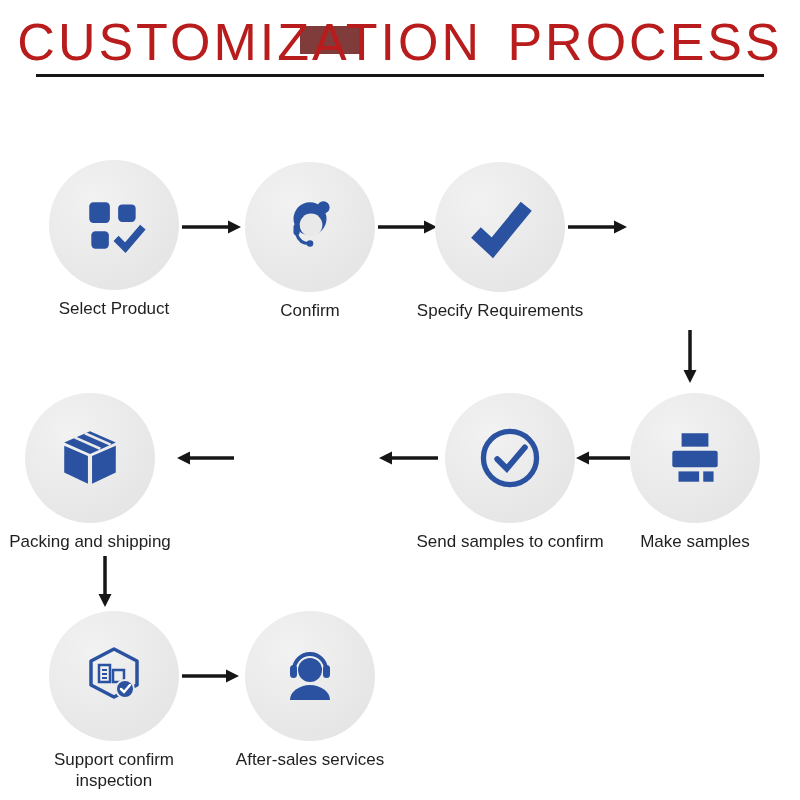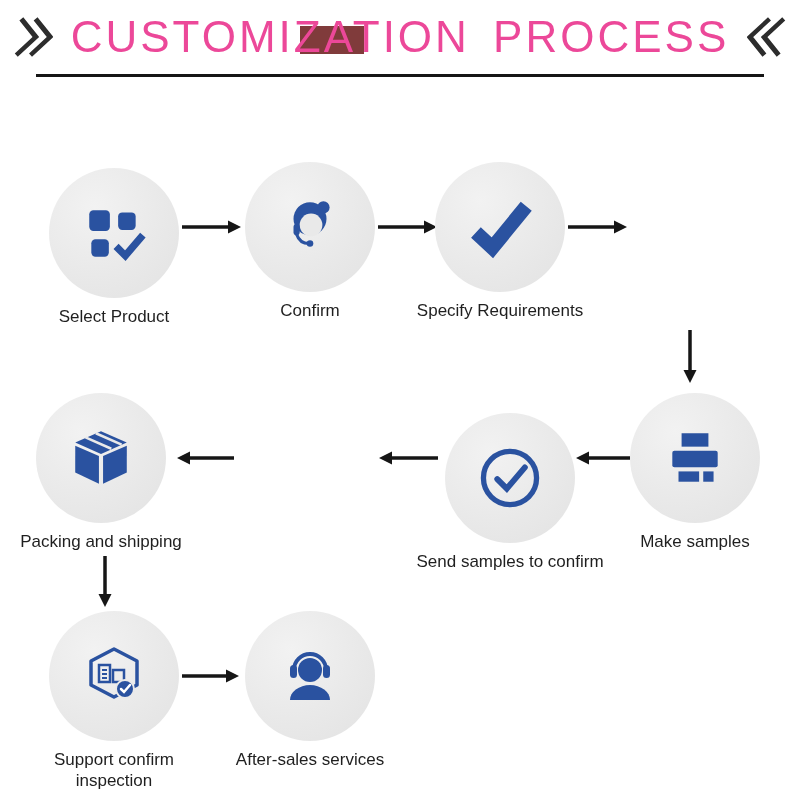--- a/index.html
+++ b/index.html
@@ -12,21 +12,21 @@
   }
   .stage { position:absolute; inset:0; }
 
   
   .title-row {
     position:absolute; top:12px; left:0; width:100%;
     display:flex; justify-content:center; align-items:center; gap:18px;
     z-index:2;
   }
   .title-text {
-    font-size:44px; font-weight:500; color:#ec4899;
+    font-size:52px; font-weight:500; color:#b91c1c;
     letter-spacing:3px; word-spacing:8px; white-space:nowrap;
     position:relative; z-index:2;
   }
   .chevron-svg { transform:skewX(-8deg); }
   .title-artifact {
     position:absolute; left:300px; top:26px; width:64px; height:28px;
     background:#6e2020; opacity:0.88; z-index:1;
   }
   .title-rule {
     position:absolute; top:74px; left:36px; width:728px; height:3px;
@@ -63,21 +63,21 @@
       <path d="M19 4 L37 23 L19 42" fill="none" stroke="#2d2d2d" stroke-width="5"></path>
     </svg>
     <div class="title-text">CUSTOMIZATION PROCESS</div>
     <svg class="chevron-svg" width="38" height="44" viewBox="0 0 40 46">
       <path d="M36 4 L18 23 L36 42" fill="none" stroke="#2d2d2d" stroke-width="5"></path>
       <path d="M21 4 L3 23 L21 42" fill="none" stroke="#2d2d2d" stroke-width="5"></path>
     </svg>
   </div>
   <div class="title-rule"></div>
 
-  <div class="step" style="left:49px; top:168px;">
+  <div class="step" style="left:49px; top:160px;">
     <div class="circle">
       <svg class="icon-svg" width="66" height="66" viewBox="0 0 64 64">
         <rect x="8" y="10" width="20" height="20" rx="4" fill="#2a52a0"></rect>
         <rect x="36" y="12" width="17" height="17" rx="4" fill="#2a52a0"></rect>
         <rect x="10" y="38" width="17" height="17" rx="4" fill="#2a52a0"></rect>
         <path d="M34 45 l9 9 l17 -20" fill="none" stroke="#2a52a0" stroke-width="7"></path>
       </svg>
     </div>
     <div class="step-label">Select Product</div>
   </div>
@@ -146,21 +146,21 @@
     <div class="step-label">Make samples</div>
   </div>
 
   <div class="arrow" style="left:576px; top:450px;">
     <svg width="54" height="16" viewBox="0 0 54 16">
       <line x1="13" y1="8" x2="54" y2="8" stroke="#161616" stroke-width="3.5"></line>
       <polygon points="13,1.5 0,8 13,14.5" fill="#161616"></polygon>
     </svg>
   </div>
 
-  <div class="step" style="left:445px; top:413px;">
+  <div class="step" style="left:445px; top:393px;">
     <div class="circle">
       <svg class="icon-svg" width="68" height="68" viewBox="0 0 64 64">
         <circle cx="32" cy="32" r="25" fill="none" stroke="#2a52a0" stroke-width="5"></circle>
         <path d="M20 33 l9 9 l17 -20" fill="none" stroke="#2a52a0" stroke-width="5.5" stroke-linecap="round"></path>
       </svg>
     </div>
     <div class="step-label">Send samples to confirm</div>
   </div>
 
   <div class="arrow" style="left:378px; top:450px;">
@@ -171,21 +171,21 @@
   </div>
 
 
   <div class="arrow" style="left:176px; top:450px;">
     <svg width="58" height="16" viewBox="0 0 58 16">
       <line x1="14" y1="8" x2="58" y2="8" stroke="#161616" stroke-width="3.5"></line>
       <polygon points="14,1.5 1,8 14,14.5" fill="#161616"></polygon>
     </svg>
   </div>
 
-  <div class="step" style="left:36px; top:393px;">
+  <div class="step" style="left:25px; top:393px;">
     <div class="circle">
       <svg class="icon-svg" width="66" height="66" viewBox="0 0 64 64">
         <polygon points="32,6 57,17 32,28 7,17" fill="#2a52a0"></polygon>
         <path d="M17 12 L42 23 M27 8 L52 19" stroke="#e9e9e9" stroke-width="2.5"></path>
         <polygon points="7,20 30,30 30,57 7,46" fill="#2a52a0"></polygon>
         <polygon points="57,20 34,30 34,57 57,46" fill="#2a52a0"></polygon>
       </svg>
     </div>
     <div class="step-label">Packing and shipping</div>
   </div>

